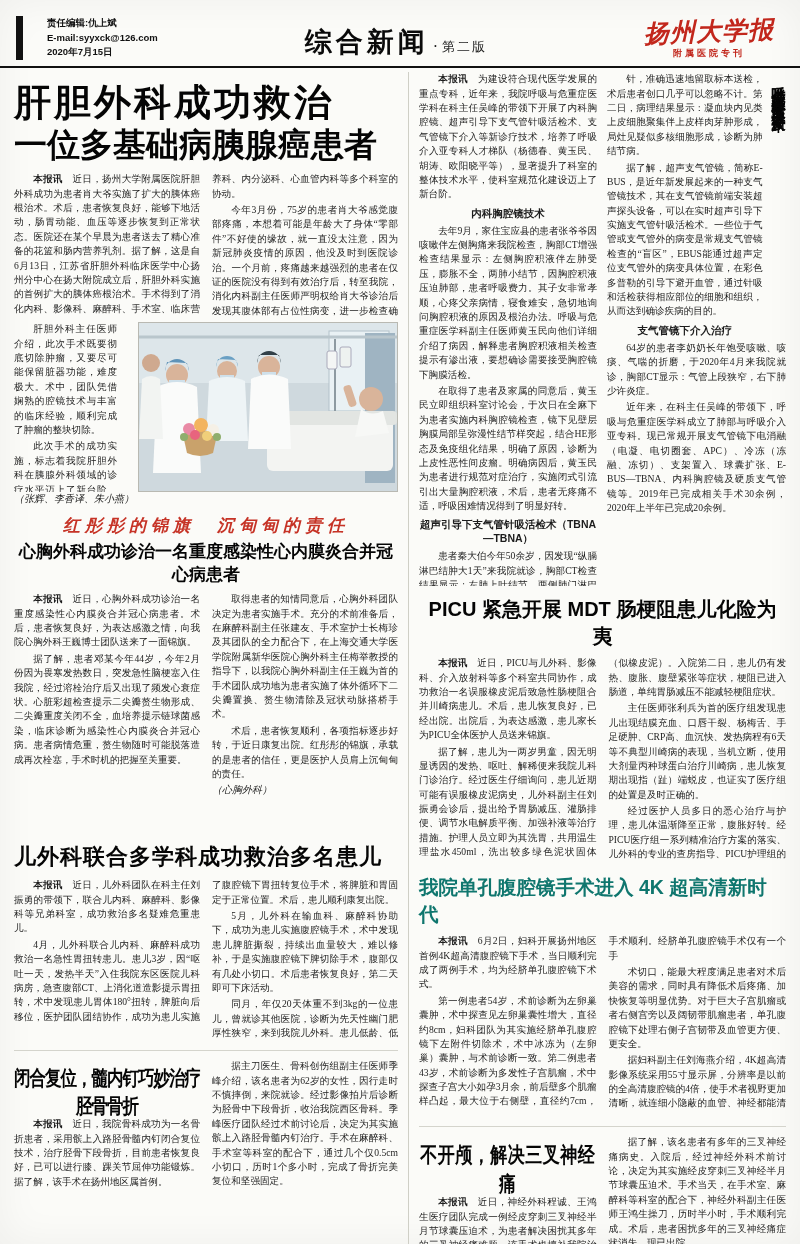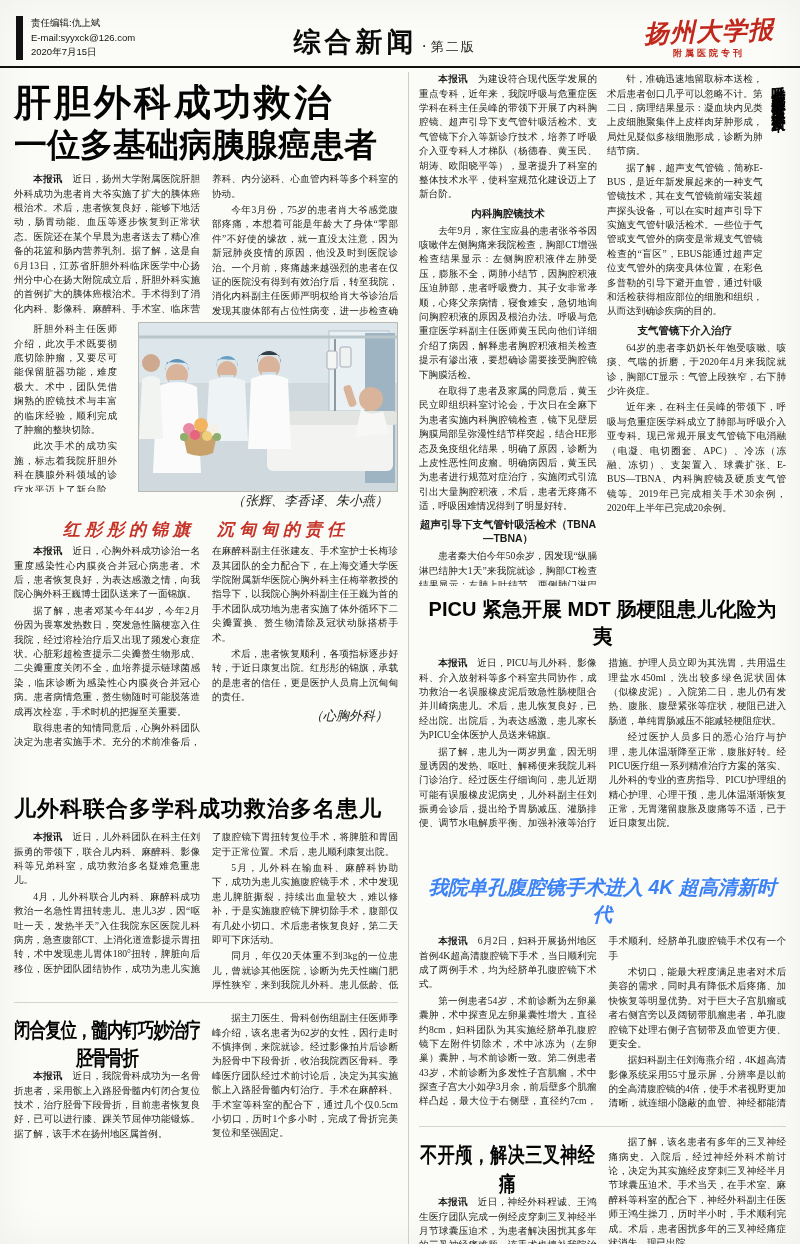--- a/index.html
+++ b/index.html
@@ -1,38 +1,38 @@
 <!DOCTYPE html>
 <html><head>
 <meta charset="utf-8">
 <style>
   html,body{margin:0;padding:0;background:#e8e8e4;}
   .page{position:relative;width:800px;height:1244px;background:#fbfbf8;margin:0 auto;
         font-family:"Liberation Serif","DejaVu Serif",serif;color:#1c1c1c;overflow:hidden;
         box-shadow:inset 0 0 40px rgba(0,0,0,.05);}
   
   .hdr{display:flex;align-items:flex-end;padding:16px 16px 6px 16px;border-bottom:2.5px solid #111;}
-  .hdr-left{border-left:7px solid #111;padding-left:8px;font-family:"Liberation Sans",sans-serif;
-            font-size:9.5px;font-weight:normal;line-height:1.55;color:#111;}
+  .hdr-left{border-left:7px solid #111;padding-left:24px;font-family:"Liberation Sans",sans-serif;
+            font-size:9.5px;font-weight:bold;line-height:1.55;color:#111;}
   .hdr-center{flex:1;text-align:center;white-space:nowrap;}
   .hdr-center .big{font-family:"Liberation Sans",sans-serif;font-weight:bold;font-size:27px;letter-spacing:4px;color:#0a0a0a;}
   .hdr-center .dot{font-size:16px;vertical-align:middle;padding:0 4px;}
   .hdr-center .small{font-size:13px;letter-spacing:2px;color:#222;}
   .hdr-right{text-align:center;min-width:150px;}
   .masthead{font-family:"DejaVu Serif",serif;font-style:italic;font-weight:bold;font-size:25px;
             color:#c2271c;letter-spacing:1px;line-height:1;transform:rotate(-2deg);}
   .masthead-sub{font-family:"Liberation Sans",sans-serif;font-size:9px;font-weight:bold;color:#c2271c;
             letter-spacing:3px;margin-top:3px;}
   
   .main{display:flex;padding:4px 14px 0 14px;}
   .half-l{width:384px;}
   .half-r{width:367px;border-left:1px solid #cfcfc6;margin-left:10px;padding-left:10px;}
   p.para{margin:0 0 2px 0;font-size:9.6px;line-height:1.5;text-align:justify;text-indent:2em;}
   .lede{font-family:"Liberation Sans",sans-serif;font-weight:bold;}
-  .byline{text-align:right;font-size:13px;padding-right:10px;font-style:italic;}
+  .byline{font-size:10px;padding-right:10px;font-style:italic;}
   .subhead{font-family:"Liberation Sans",sans-serif;font-weight:bold;font-size:10.5px;text-align:center;
            margin:5px 0 3px 0;text-indent:0;}
   .cols2{column-count:2;column-gap:12px;overflow:hidden;}
   .hrule{border:none;border-top:1px solid #d4d4cc;margin:6px 0;}
   
   .lead-h1{font-family:"Liberation Sans",sans-serif;font-weight:bold;text-align:left;color:#050505;margin:10px 0 8px 0;}
   .lead-h1 .l1{font-size:37px;letter-spacing:3px;line-height:1.15;}
   .lead-h1 .l2{font-size:33px;letter-spacing:0px;line-height:1.2;}
   .lead-cols{height:146px;}
   .lead-photorow{display:flex;gap:21px;margin-top:4px;height:170px;overflow:hidden;}
@@ -52,22 +52,22 @@
   .resp{display:flex;gap:10px;height:514px;overflow:hidden;}
   .resp-colA{width:178px;}
   .resp-colB{flex:1;}
   .vtitle{float:right;writing-mode:vertical-rl;text-orientation:upright;
           font-family:"Liberation Sans",sans-serif;font-weight:bold;font-size:14px;letter-spacing:2px;
           height:252px;margin:2px 0 6px 8px;color:#050505;line-height:1.1;}
   
   .picu-h{font-family:"Liberation Sans",sans-serif;font-weight:bold;font-size:20px;text-align:center;
           margin:10px 0 6px 0;color:#050505;}
   .picu-cols{height:208px;}
-  .gyn-h{font-family:"Liberation Sans",sans-serif;font-weight:bold;font-size:19.5px;text-align:center;
-         margin:10px 0 6px 0;color:#3b82f6;font-style:italic;}
+  .gyn-h{font-family:"Liberation Sans",sans-serif;font-weight:bold;font-size:19.5px;
+         margin:10px 0 6px 0;color:#0f766e;}
   .gyn-cols{height:186px;}
   
   .bottom{height:150px;margin-top:8px;}
   .bottom .bh{font-family:"Liberation Sans",sans-serif;font-weight:bold;text-align:center;color:#050505;
               margin:6px 0 8px 0;break-inside:avoid;transform:scaleY(1.25);transform-origin:top;}
   .ortho-h{font-size:16.5px;letter-spacing:-1px;}
   .neuro-h{font-size:17px;letter-spacing:0.5px;}
 </style>
 </head>
 <body>
@@ -149,20 +149,21 @@
               <circle cx="56" cy="112" r="5" fill="#e8647e"></circle>
               <circle cx="68" cy="113" r="5" fill="#f0cf7a"></circle>
               <circle cx="45" cy="114" r="4" fill="#8fae6d"></circle>
               <circle cx="78" cy="114" r="4" fill="#8fae6d"></circle>
           </g>
         </svg>
       </div>
       <div class="byline">（张辉、李香译、朱小燕）</div>
 
       <div class="kicker">红彤彤的锦旗　沉甸甸的责任</div>
+      <div class="heart-h">心胸外科成功诊治一名重度感染性心内膜炎合并冠心病患者</div>
       <div class="cols2 heart-cols">
         <p class="para"><span class="lede">本报讯</span>　<span>近日，心胸外科成功诊治一名重度感染性心内膜炎合并冠心病患者。术后，患者恢复良好，为表达感激之情，向我院心胸外科王巍博士团队送来了一面锦旗。</span></p>
         <p class="para">据了解，患者邓某今年44岁，今年2月份因为畏寒发热数日，突发急性脑梗塞入住我院，经过溶栓治疗后又出现了频发心衰症状。心脏彩超检查提示二尖瓣赘生物形成、二尖瓣重度关闭不全，血培养提示链球菌感染，临床诊断为感染性心内膜炎合并冠心病。患者病情危重，赘生物随时可能脱落造成再次栓塞，手术时机的把握至关重要。</p>
         <p class="para">取得患者的知情同意后，心胸外科团队决定为患者实施手术。充分的术前准备后，在麻醉科副主任张建友、手术室护士长梅珍及其团队的全力配合下，在上海交通大学医学院附属新华医院心胸外科主任梅举教授的指导下，以我院心胸外科副主任王巍为首的手术团队成功地为患者实施了体外循环下二尖瓣置换、赘生物清除及冠状动脉搭桥手术。</p>
         <p class="para">术后，患者恢复顺利，各项指标逐步好转，于近日康复出院。红彤彤的锦旗，承载的是患者的信任，更是医护人员肩上沉甸甸的责任。</p>
         <div class="byline">（心胸外科）</div>
       </div>
 
       <div class="peds-h">儿外科联合多学科成功救治多名患儿</div>
       <div class="cols2 peds-cols">
@@ -202,20 +203,21 @@
           <p class="para">64岁的患者李奶奶长年饱受咳嗽、咳痰、气喘的折磨，于2020年4月来我院就诊，胸部CT显示：气管上段狭窄，右下肺少许炎症。</p>
           <p class="para">近年来，在科主任吴峰的带领下，呼吸与危重症医学科成立了肺部与呼吸介入亚专科。现已常规开展支气管镜下电消融（电凝、电切圈套、APC）、冷冻（冻融、冻切）、支架置入、球囊扩张、E-BUS—TBNA、内科胸腔镜及硬质支气管镜等。2019年已完成相关手术30余例，2020年上半年已完成20余例。</p>
 
         </div>
       </div>
 
       <div class="picu-h">PICU 紧急开展 MDT 肠梗阻患儿化险为夷</div>
       <div class="cols2 picu-cols">
         <p class="para"><span class="lede">本报讯</span>　<span>近日，PICU与儿外科、影像科、介入放射科等多个科室共同协作，成功救治一名误服橡皮泥后致急性肠梗阻合并川崎病患儿。术后，患儿恢复良好，已经出院。出院后，为表达感激，患儿家长为PICU全体医护人员送来锦旗。</span></p>
         <p class="para">据了解，患儿为一两岁男童，因无明显诱因的发热、呕吐、解稀便来我院儿科门诊治疗。经过医生仔细询问，患儿近期可能有误服橡皮泥病史，儿外科副主任刘振勇会诊后，提出给予胃肠减压、灌肠排便、调节水电解质平衡、加强补液等治疗措施。护理人员立即为其洗胃，共用温生理盐水450ml，洗出较多绿色泥状固体（似橡皮泥）。入院第二日，患儿仍有发热、腹胀、腹壁紧张等症状，梗阻已进入肠道，单纯胃肠减压不能减轻梗阻症状。</p>
+        <p class="para">主任医师张利兵为首的医疗组发现患儿出现结膜充血、口唇干裂、杨梅舌、手足硬肿、CRP高、血沉快、发热病程有6天等不典型川崎病的表现，当机立断，使用大剂量丙种球蛋白治疗川崎病，患儿恢复期出现指（趾）端蜕皮，也证实了医疗组的处置是及时正确的。</p>
         <p class="para">经过医护人员多日的悉心治疗与护理，患儿体温渐降至正常，腹胀好转。经PICU医疗组一系列精准治疗方案的落实、儿外科的专业的查房指导、PICU护理组的精心护理、心理干预，患儿体温渐渐恢复正常，无胃潴留腹胀及腹痛等不适，已于近日康复出院。</p>
 
       </div>
 
       <div class="gyn-h">我院单孔腹腔镜手术进入 4K 超高清新时代</div>
       <div class="cols2 gyn-cols">
         <p class="para"><span class="lede">本报讯</span>　<span>6月2日，妇科开展扬州地区首例4K超高清腹腔镜下手术，当日顺利完成了两例手术，均为经脐单孔腹腔镜下术式。</span></p>
         <p class="para">第一例患者54岁，术前诊断为左卵巢囊肿，术中探查见左卵巢囊性增大，直径约8cm，妇科团队为其实施经脐单孔腹腔镜下左附件切除术，术中冰冻为（左卵巢）囊肿，与术前诊断一致。第二例患者43岁，术前诊断为多发性子宫肌瘤，术中探查子宫大小如孕3月余，前后壁多个肌瘤样凸起，最大位于右侧壁，直径约7cm，手术顺利。经脐单孔腹腔镜手术仅有一个手</p>
         <p class="para">术切口，能最大程度满足患者对术后美容的需求，同时具有降低术后疼痛、加快恢复等明显优势。对于巨大子宫肌瘤或者右侧宫旁以及阔韧带肌瘤患者，单孔腹腔镜下处理右侧子宫韧带及血管更方便、更安全。</p>
         <p class="para">据妇科副主任刘海燕介绍，4K超高清影像系统采用55寸显示屏，分辨率是以前的全高清腹腔镜的4倍，使手术者视野更加清晰，就连细小隐蔽的血管、神经都能清晰显示，使手术者操作更精准，标志着我院腹腔镜手术进入4K超高清新时代。</p>

